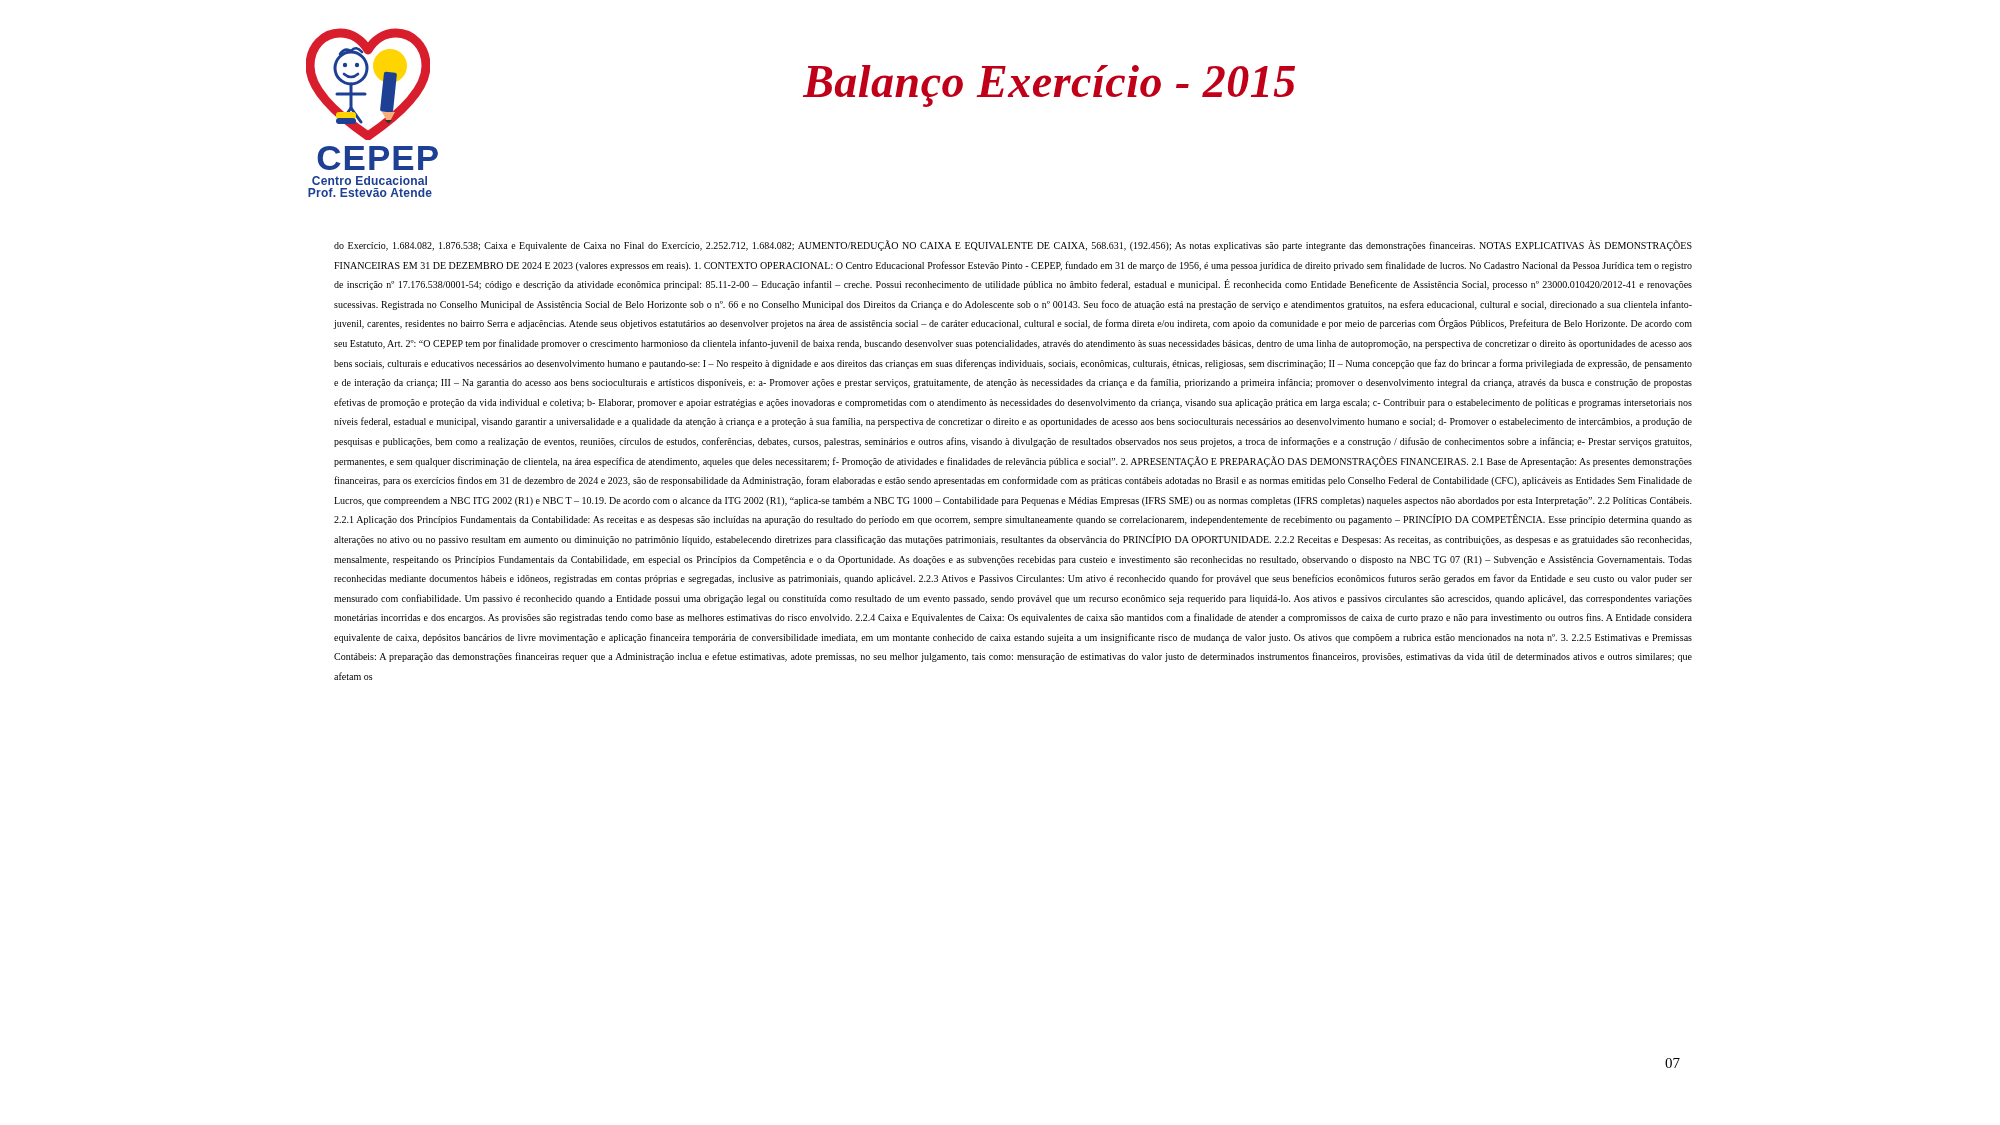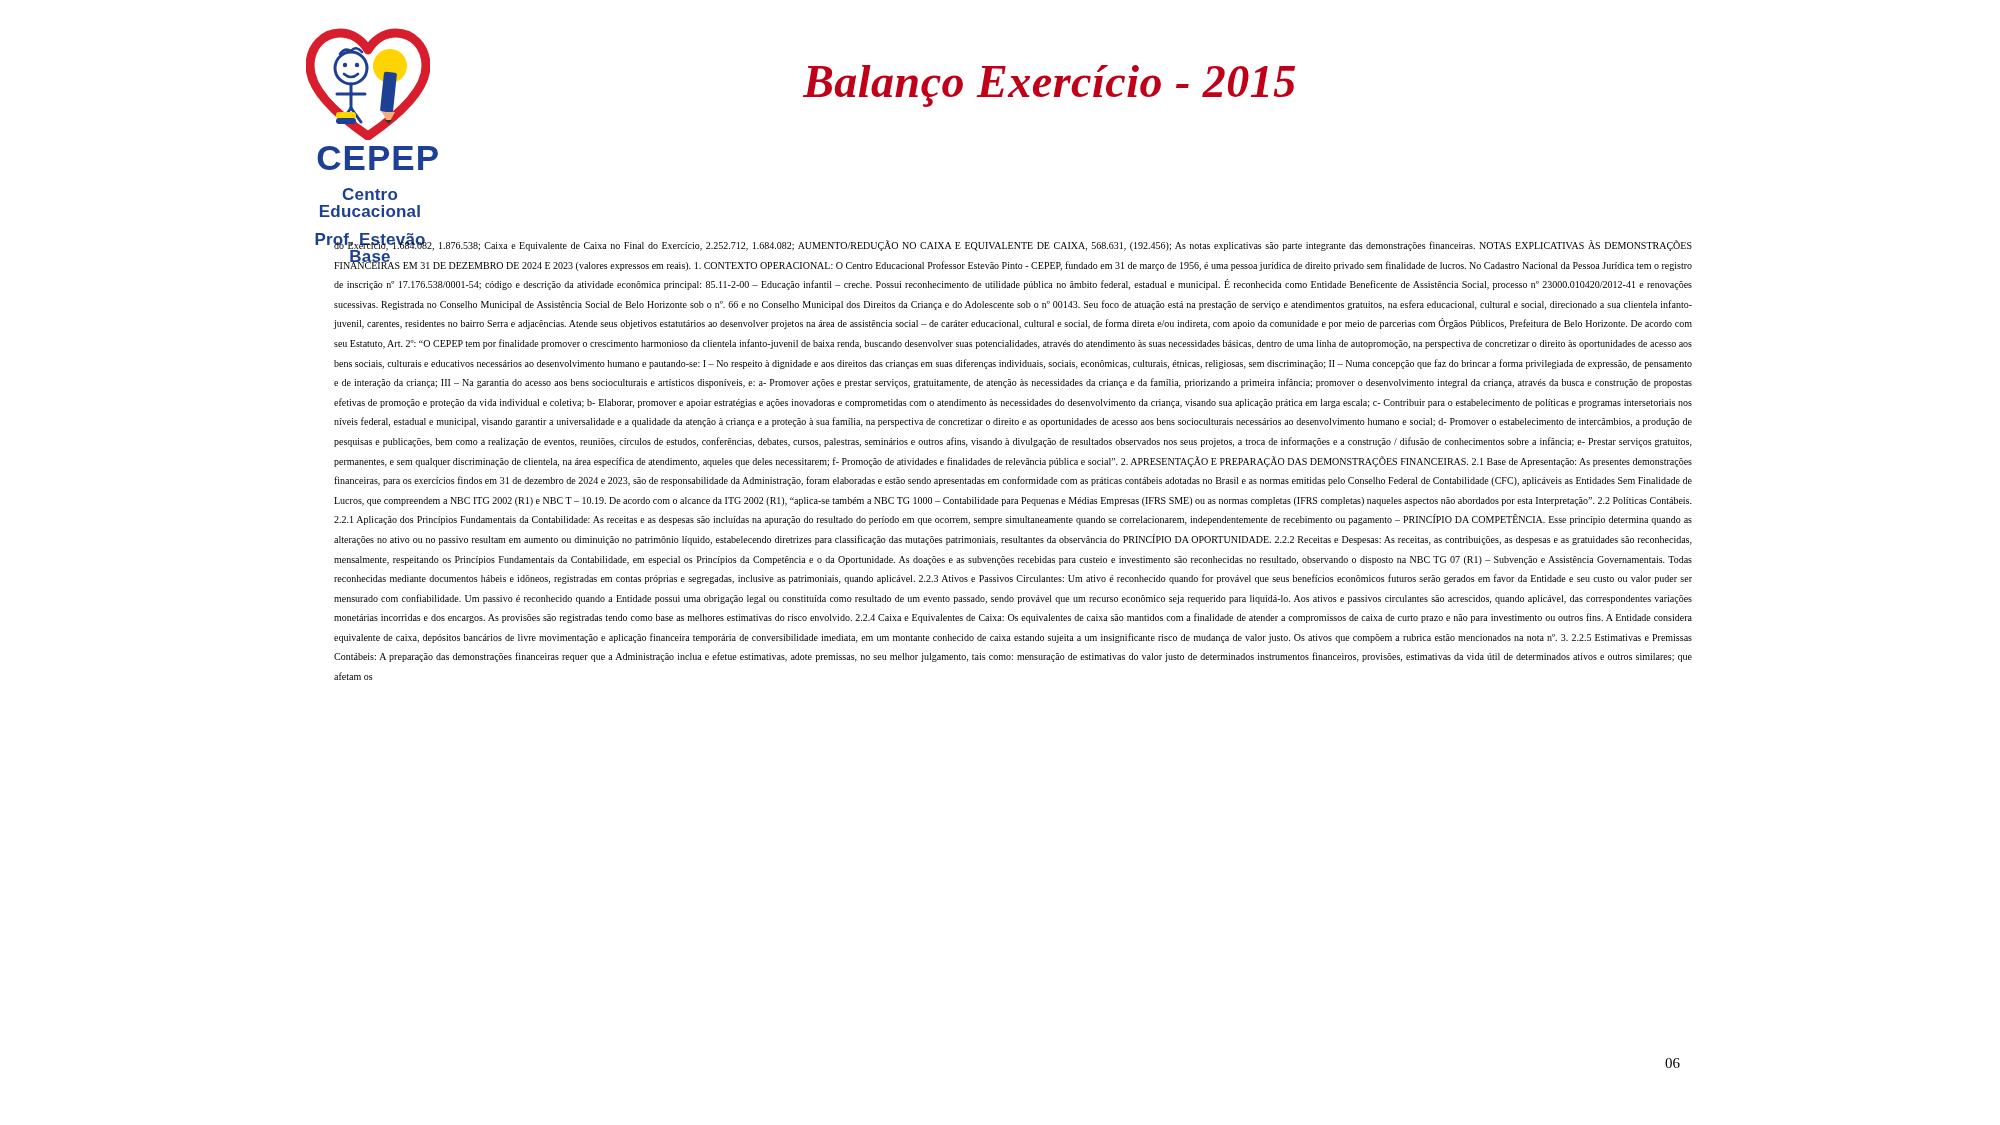--- a/index.html
+++ b/index.html
@@ -42,24 +42,24 @@
     font-family: "Liberation Sans", sans-serif;
     font-weight: bold;
     font-size: 35px;
     letter-spacing: 1px;
     color: #1d3f94;
     text-align: right;
   }
   .logo-sub1, .logo-sub2 {
     font-family: "Liberation Sans", sans-serif;
     font-weight: bold;
-    font-size: 17px;
+    font-size: 12px;
     color: #1d3f94;
     letter-spacing: 0.2px;
-    margin-top: 11px;
+    margin-top: 0;
   }
 
   
   .doc-title {
     position: absolute;
     left: 500px;
     top: 55px;
     width: 1100px;
     text-align: center;
     font-family: "Liberation Serif", serif;
@@ -125,21 +125,21 @@
     <path d="M45 56 L45 80" fill="none" stroke="#1d3f94" stroke-width="3" stroke-linecap="round"></path>
     <path d="M31 66 L59 66" fill="none" stroke="#1d3f94" stroke-width="3" stroke-linecap="round"></path>
     <path d="M45 80 L35 94 M45 80 L55 94" fill="none" stroke="#1d3f94" stroke-width="3" stroke-linecap="round"></path>
 
     <rect x="30" y="84" width="20" height="7" rx="3" fill="#ffd400"></rect>
     <rect x="30" y="90" width="20" height="6" rx="3" fill="#1d3f94"></rect>
   </svg>
   <div class="logo-wordmark">
     <div class="logo-cepep">CEPEP</div>
     <div class="logo-sub1">Centro Educacional</div>
-    <div class="logo-sub2">Prof. Estevão Base</div>
+    <div class="logo-sub2">Prof. Estevão Atende</div>
   </div>
 </div>
 
 <div class="doc-title">Balanço Exercício - 2015</div>
 
 <div class="body-text">do Exercício, 1.684.082, 1.876.538; Caixa e Equivalente de Caixa no Final do Exercício, 2.252.712, 1.684.082; AUMENTO/REDUÇÃO NO CAIXA E EQUIVALENTE DE CAIXA, 568.631, (192.456); As notas explicativas são parte integrante das demonstrações financeiras. NOTAS EXPLICATIVAS ÀS DEMONSTRAÇÕES FINANCEIRAS EM 31 DE DEZEMBRO DE 2024 E 2023 (valores expressos em reais). 1. CONTEXTO OPERACIONAL: O Centro Educacional Professor Estevão Pinto - CEPEP, fundado em 31 de março de 1956, é uma pessoa jurídica de direito privado sem finalidade de lucros. No Cadastro Nacional da Pessoa Jurídica tem o registro de inscrição nº 17.176.538/0001-54; código e descrição da atividade econômica principal: 85.11-2-00 – Educação infantil – creche. Possui reconhecimento de utilidade pública no âmbito federal, estadual e municipal. É reconhecida como Entidade Beneficente de Assistência Social, processo nº 23000.010420/2012-41 e renovações sucessivas. Registrada no Conselho Municipal de Assistência Social de Belo Horizonte sob o nº. 66 e no Conselho Municipal dos Direitos da Criança e do Adolescente sob o nº 00143. Seu foco de atuação está na prestação de serviço e atendimentos gratuitos, na esfera educacional, cultural e social, direcionado a sua clientela infanto-juvenil, carentes, residentes no bairro Serra e adjacências. Atende seus objetivos estatutários ao desenvolver projetos na área de assistência social – de caráter educacional, cultural e social, de forma direta e/ou indireta, com apoio da comunidade e por meio de parcerias com Órgãos Públicos, Prefeitura de Belo Horizonte. De acordo com seu Estatuto, Art. 2º: “O CEPEP tem por finalidade promover o crescimento harmonioso da clientela infanto-juvenil de baixa renda, buscando desenvolver suas potencialidades, através do atendimento às suas necessidades básicas, dentro de uma linha de autopromoção, na perspectiva de concretizar o direito às oportunidades de acesso aos bens sociais, culturais e educativos necessários ao desenvolvimento humano e pautando-se: I – No respeito à dignidade e aos direitos das crianças em suas diferenças individuais, sociais, econômicas, culturais, étnicas, religiosas, sem discriminação; II – Numa concepção que faz do brincar a forma privilegiada de expressão, de pensamento e de interação da criança; III – Na garantia do acesso aos bens socioculturais e artísticos disponíveis, e: a- Promover ações e prestar serviços, gratuitamente, de atenção às necessidades da criança e da família, priorizando a primeira infância; promover o desenvolvimento integral da criança, através da busca e construção de propostas efetivas de promoção e proteção da vida individual e coletiva; b- Elaborar, promover e apoiar estratégias e ações inovadoras e comprometidas com o atendimento às necessidades do desenvolvimento da criança, visando sua aplicação prática em larga escala; c- Contribuir para o estabelecimento de políticas e programas intersetoriais nos níveis federal, estadual e municipal, visando garantir a universalidade e a qualidade da atenção à criança e a proteção à sua família, na perspectiva de concretizar o direito e as oportunidades de acesso aos bens socioculturais necessários ao desenvolvimento humano e social; d- Promover o estabelecimento de intercâmbios, a produção de pesquisas e publicações, bem como a realização de eventos, reuniões, círculos de estudos, conferências, debates, cursos, palestras, seminários e outros afins, visando à divulgação de resultados observados nos seus projetos, a troca de informações e a construção / difusão de conhecimentos sobre a infância; e- Prestar serviços gratuitos, permanentes, e sem qualquer discriminação de clientela, na área específica de atendimento, aqueles que deles necessitarem; f- Promoção de atividades e finalidades de relevância pública e social”. 2. APRESENTAÇÃO E PREPARAÇÃO DAS DEMONSTRAÇÕES FINANCEIRAS. 2.1 Base de Apresentação: As presentes demonstrações financeiras, para os exercícios findos em 31 de dezembro de 2024 e 2023, são de responsabilidade da Administração, foram elaboradas e estão sendo apresentadas em conformidade com as práticas contábeis adotadas no Brasil e as normas emitidas pelo Conselho Federal de Contabilidade (CFC), aplicáveis as Entidades Sem Finalidade de Lucros, que compreendem a NBC ITG 2002 (R1) e NBC T – 10.19. De acordo com o alcance da ITG 2002 (R1), “aplica-se também a NBC TG 1000 – Contabilidade para Pequenas e Médias Empresas (IFRS SME) ou as normas completas (IFRS completas) naqueles aspectos não abordados por esta Interpretação”. 2.2 Políticas Contábeis. 2.2.1 Aplicação dos Princípios Fundamentais da Contabilidade: As receitas e as despesas são incluídas na apuração do resultado do período em que ocorrem, sempre simultaneamente quando se correlacionarem, independentemente de recebimento ou pagamento – PRINCÍPIO DA COMPETÊNCIA. Esse princípio determina quando as alterações no ativo ou no passivo resultam em aumento ou diminuição no patrimônio líquido, estabelecendo diretrizes para classificação das mutações patrimoniais, resultantes da observância do PRINCÍPIO DA OPORTUNIDADE. 2.2.2 Receitas e Despesas: As receitas, as contribuições, as despesas e as gratuidades são reconhecidas, mensalmente, respeitando os Princípios Fundamentais da Contabilidade, em especial os Princípios da Competência e o da Oportunidade. As doações e as subvenções recebidas para custeio e investimento são reconhecidas no resultado, observando o disposto na NBC TG 07 (R1) – Subvenção e Assistência Governamentais. Todas reconhecidas mediante documentos hábeis e idôneos, registradas em contas próprias e segregadas, inclusive as patrimoniais, quando aplicável. 2.2.3 Ativos e Passivos Circulantes: Um ativo é reconhecido quando for provável que seus benefícios econômicos futuros serão gerados em favor da Entidade e seu custo ou valor puder ser mensurado com confiabilidade. Um passivo é reconhecido quando a Entidade possui uma obrigação legal ou constituída como resultado de um evento passado, sendo provável que um recurso econômico seja requerido para liquidá-lo. Aos ativos e passivos circulantes são acrescidos, quando aplicável, das correspondentes variações monetárias incorridas e dos encargos. As provisões são registradas tendo como base as melhores estimativas do risco envolvido. 2.2.4 Caixa e Equivalentes de Caixa: Os equivalentes de caixa são mantidos com a finalidade de atender a compromissos de caixa de curto prazo e não para investimento ou outros fins. A Entidade considera equivalente de caixa, depósitos bancários de livre movimentação e aplicação financeira temporária de conversibilidade imediata, em um montante conhecido de caixa estando sujeita a um insignificante risco de mudança de valor justo. Os ativos que compõem a rubrica estão mencionados na nota nº. 3. 2.2.5 Estimativas e Premissas Contábeis: A preparação das demonstrações financeiras requer que a Administração inclua e efetue estimativas, adote premissas, no seu melhor julgamento, tais como: mensuração de estimativas do valor justo de determinados instrumentos financeiros, provisões, estimativas da vida útil de determinados ativos e outros similares; que afetam os</div>
 
-<div class="page-number">06</div>
+<div class="page-number">07</div>
 
 </body></html>

